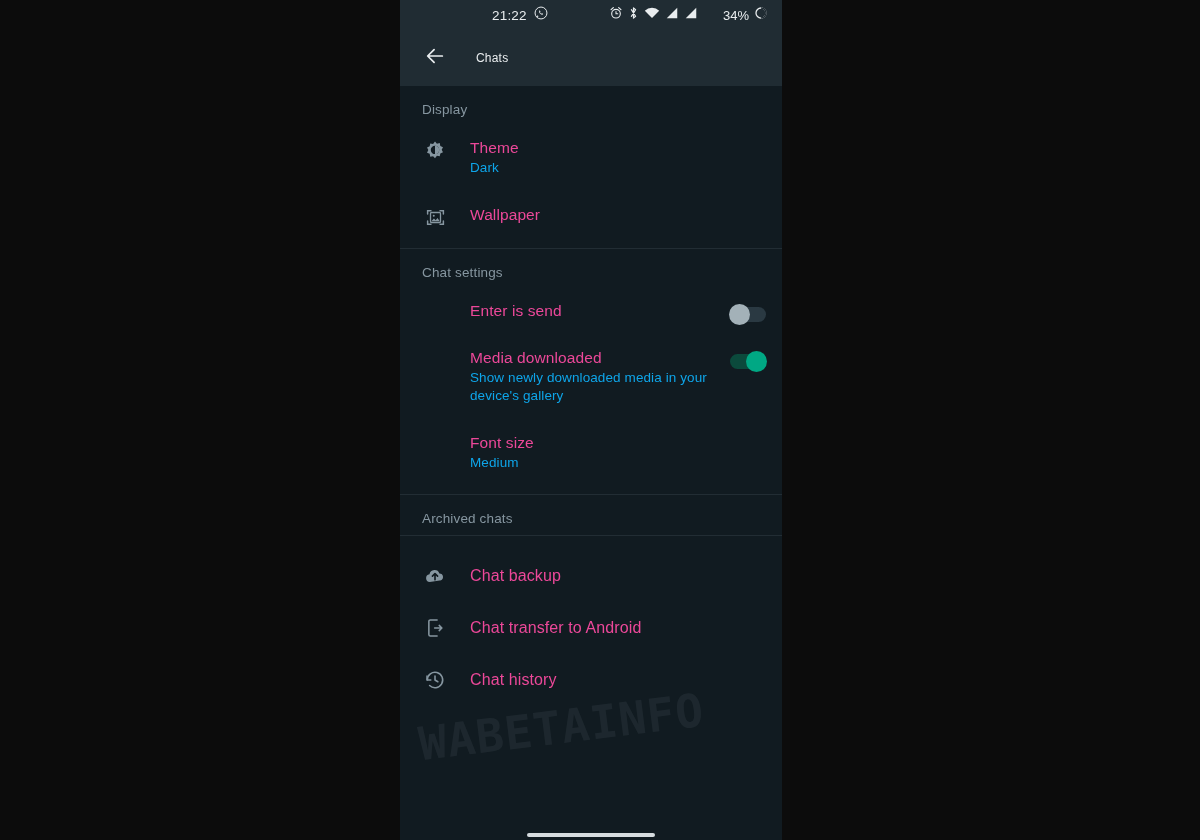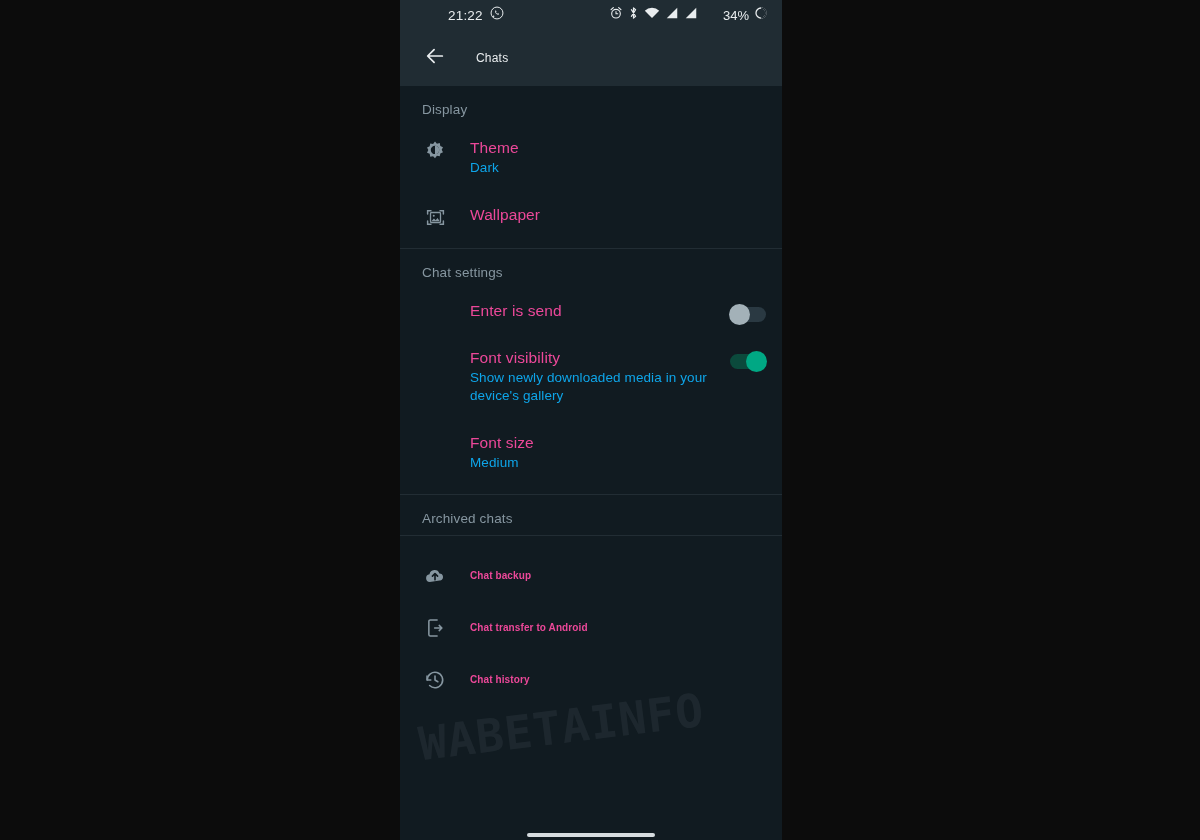--- a/index.html
+++ b/index.html
@@ -38,21 +38,21 @@
     align-items: center;
     justify-content: space-between;
     padding: 0 14px;
     box-sizing: border-box;
     color: #e9edef;
   }
   .sb-left {
     display: flex;
     align-items: center;
     gap: 7px;
-    margin-left: 34px;
+    margin-left: 78px;
   }
   .sb-time {
     font-size: 13.5px;
     letter-spacing: .2px;
     color: #e9edef;
   }
   .sb-right {
     display: flex;
     align-items: center;
     gap: 5px;
@@ -166,21 +166,21 @@
     transition: none;
   }
   .toggle.off .track { background: #2a3942; }
   .toggle.off .thumb { left: -1px; background: #a3b1b8; }
   .toggle.on  .track { background: #0b4a3c; }
   .toggle.on  .thumb { right: -1px; background: #00a884; }
 
   
   .row.simple { padding-top: 15px; padding-bottom: 15px; align-items: center; }
   .row.simple .row-icon { margin-top: 0; }
-  .row.simple .row-title { font-size: 10px; font-weight: bold; }
+  .row.simple .row-title { font-size: 16px; }
 
   .row.display-row { padding-top: 12px; padding-bottom: 12px; }
   .row.display-row.wallpaper { padding-top: 16px; padding-bottom: 20px; }
 
   .row.toggle-row { padding-top: 12px; padding-bottom: 14px; }
   .row.plain-row { padding-top: 14px; padding-bottom: 22px; }
 
   
   .watermark {
     position: absolute;
@@ -326,21 +326,21 @@
             <div class="row-title">Enter is send</div>
           </div>
           <div class="toggle off">
             <div class="track"></div>
             <div class="thumb"></div>
           </div>
         </div>
 
         <div class="row toggle-row">
           <div class="row-body noicon">
-            <div class="row-title">Font visibility</div>
+            <div class="row-title">Media downloaded</div>
             <div class="row-sub">Show newly downloaded media in your device's gallery</div>
           </div>
           <div class="toggle on">
             <div class="track"></div>
             <div class="thumb"></div>
           </div>
         </div>
 
         <div class="row plain-row">
           <div class="row-body noicon">

